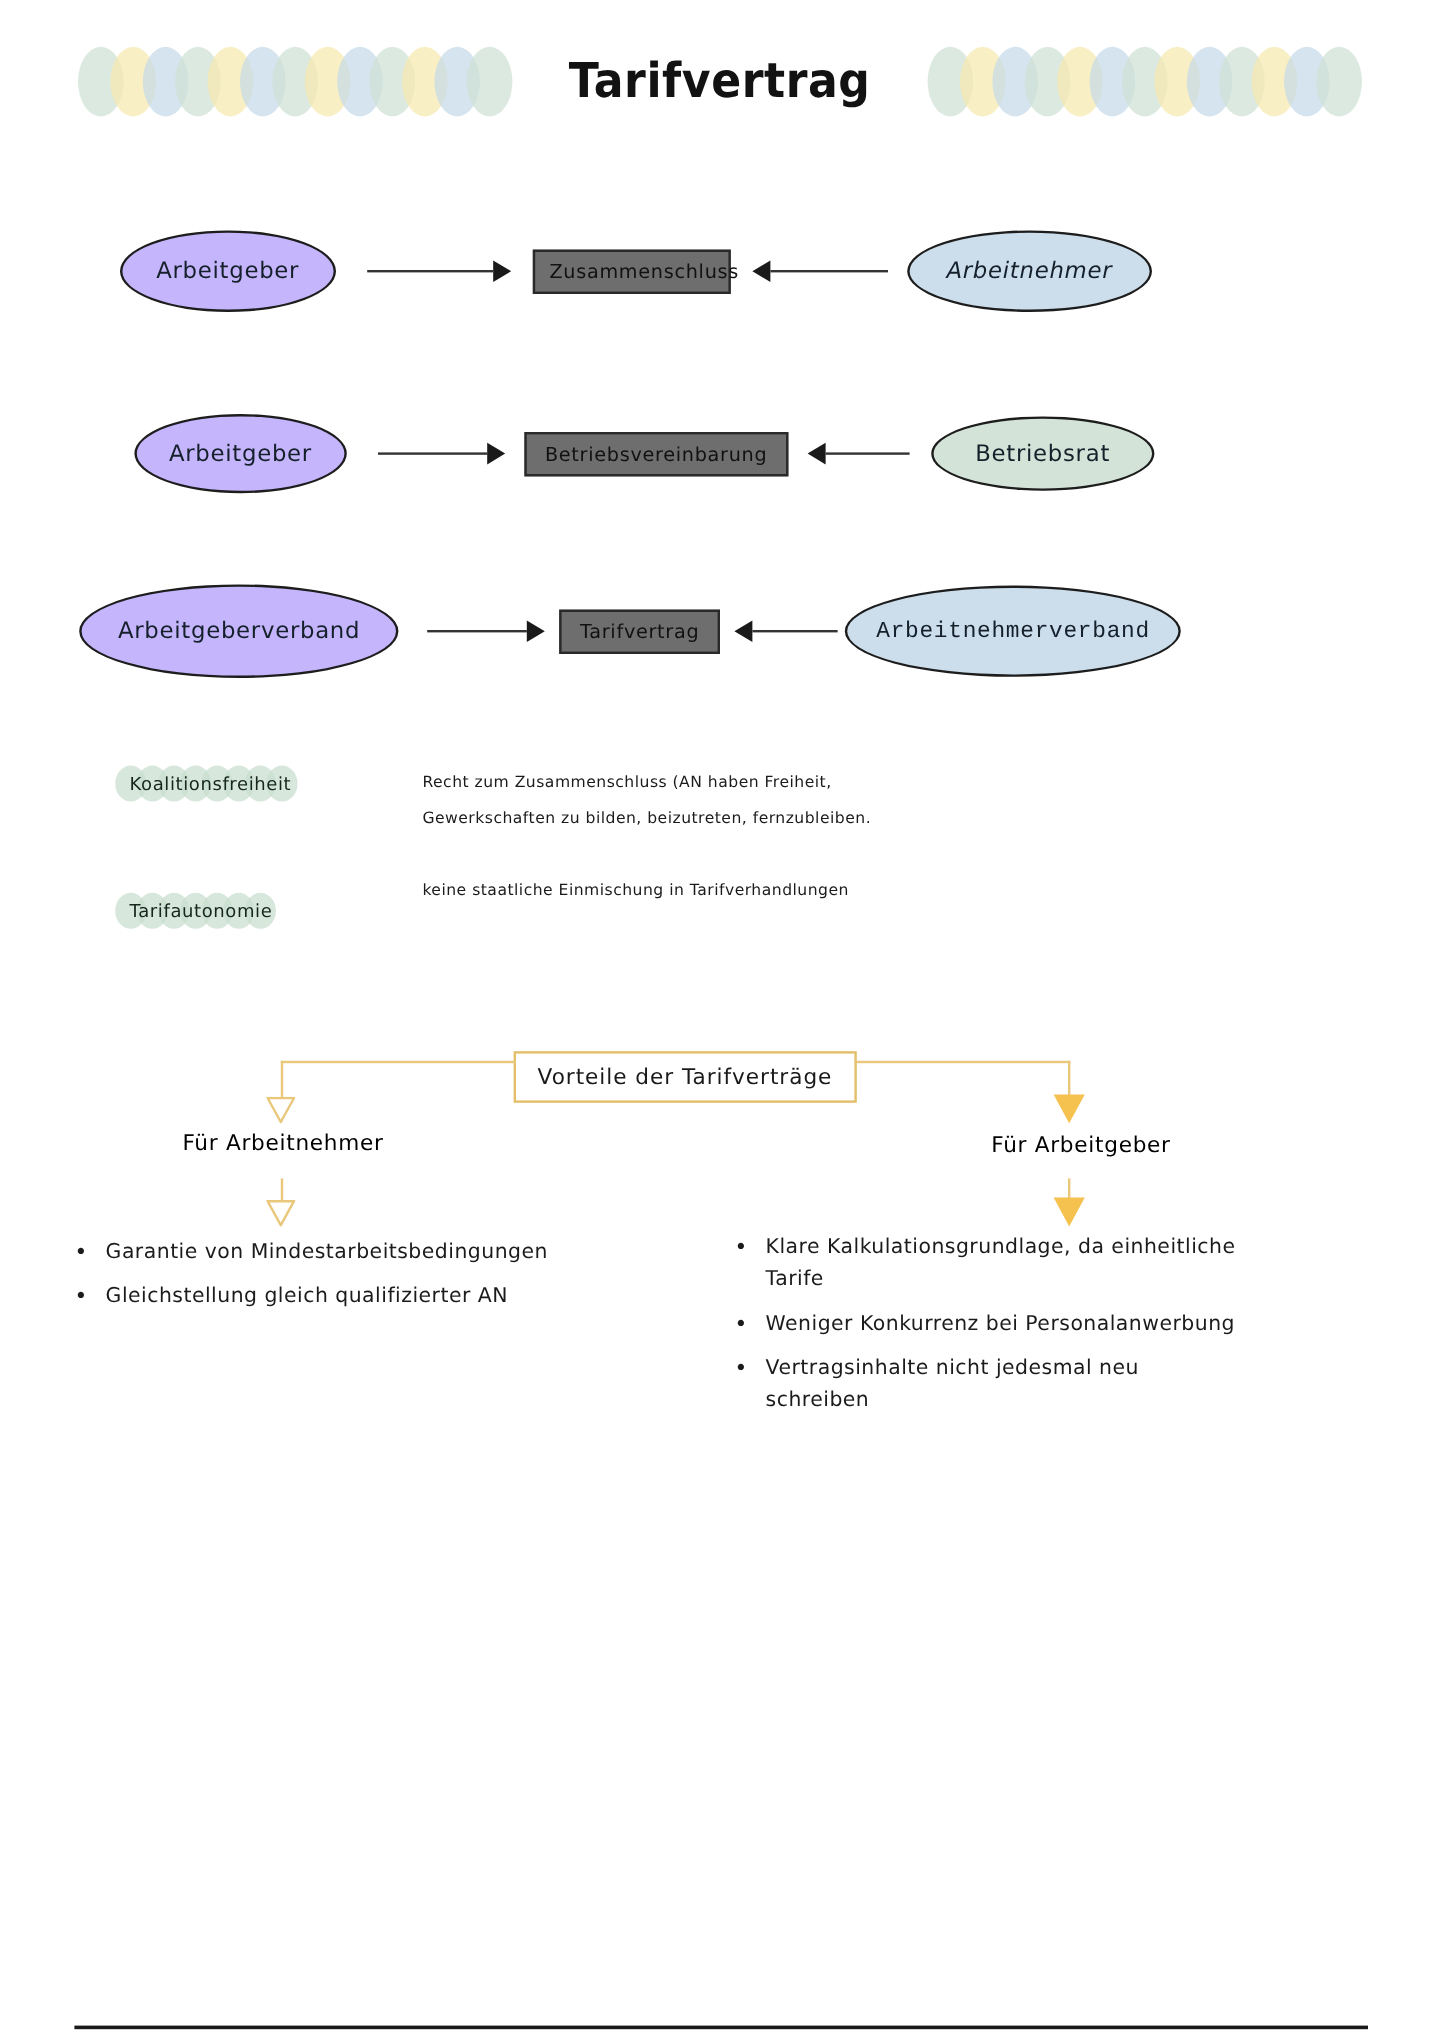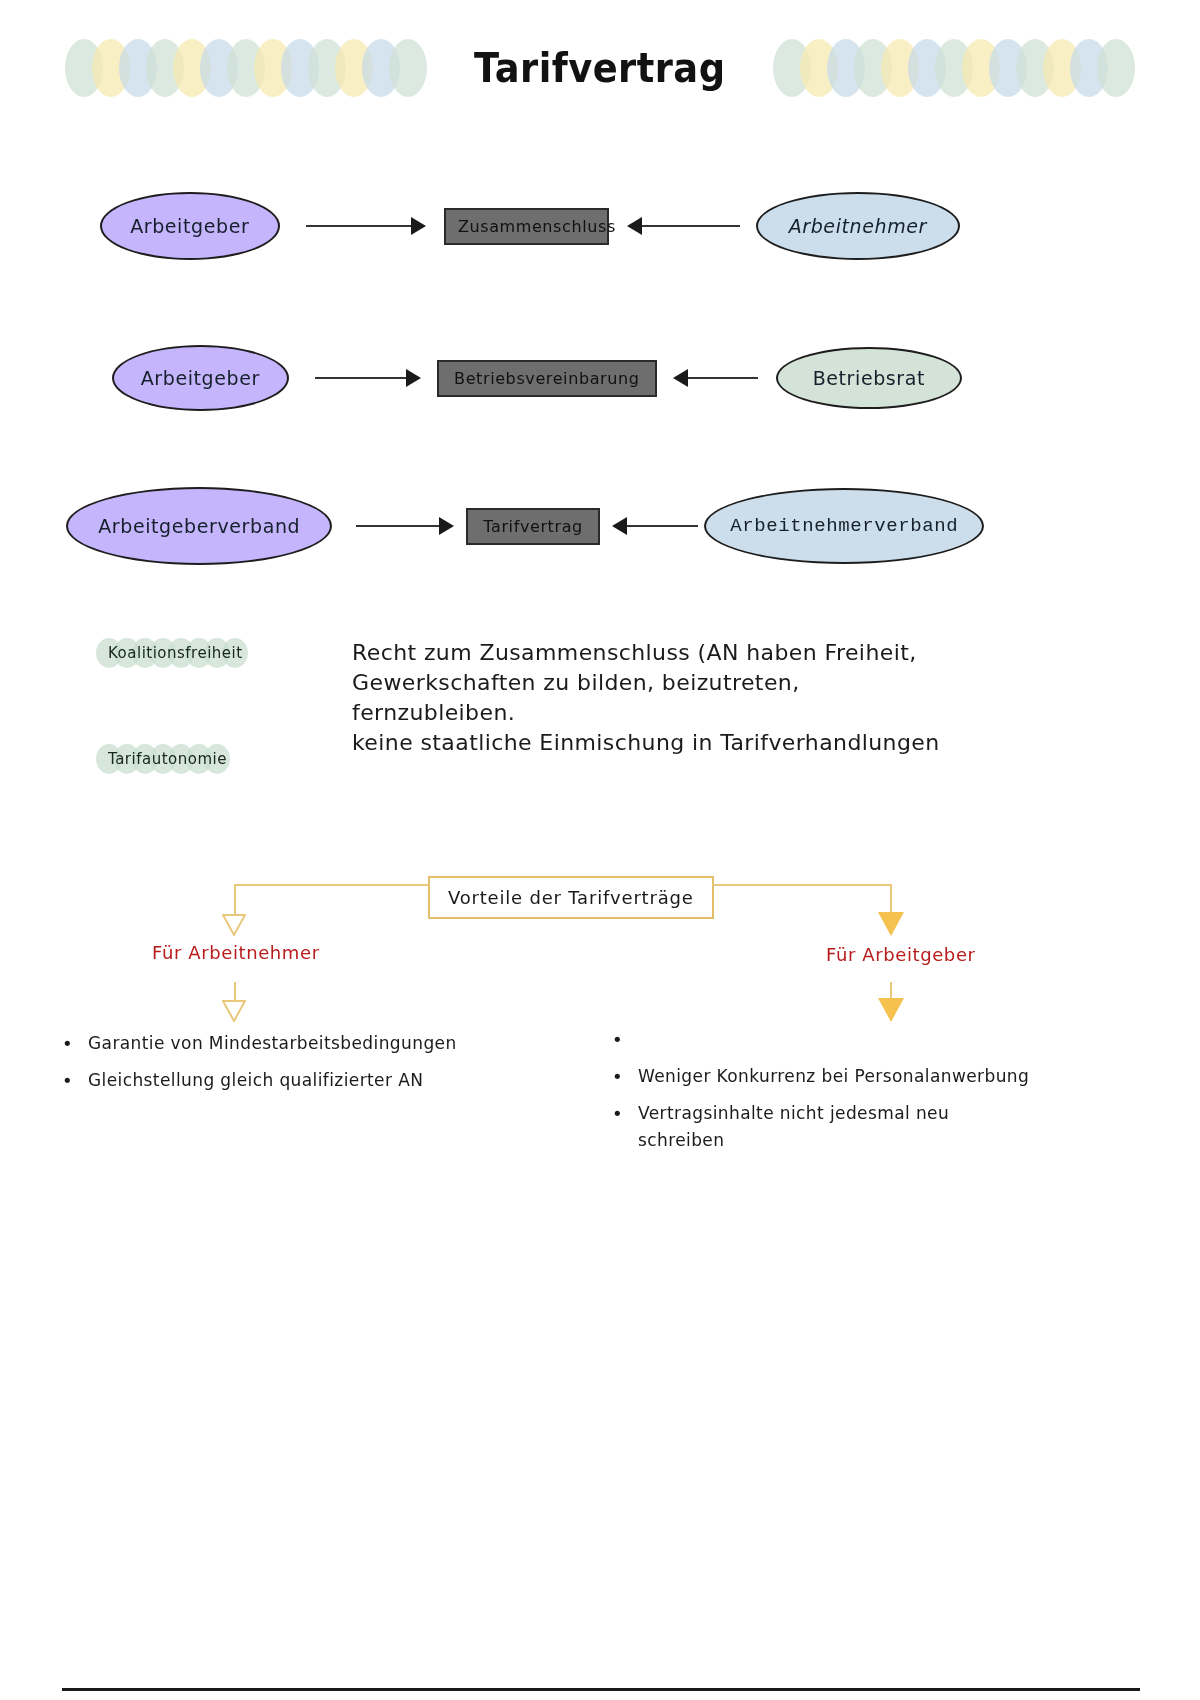--- a/index.html
+++ b/index.html
@@ -134,21 +134,21 @@
     border-radius: 50%;
     background: #cadfd0;
     opacity: 0.75;
     margin-left: -8px;
   }
   .def-term .hl i:first-child { margin-left: 0; }
   .def-term span.txt { position: relative; z-index: 1; }
 
   .def-text {
     position: absolute;
-    font-size: 22px;
+    font-size: 13px;
     line-height: 30px;
     color: #1b1b1b;
     letter-spacing: 0.4px;
     white-space: pre-line;
   }
 
   
   .adv-box {
     position: absolute;
     border: 2px solid #e3bf6a;
@@ -170,21 +170,21 @@
     position: absolute;
     width: 0; height: 0;
     border-left: 13px solid transparent;
     border-right: 13px solid transparent;
     border-top: 24px solid #f5c14f;
   }
 
   .branch-label {
     position: absolute;
     font-size: 18px;
-    color: #b91c1c;
+    color: #000000;
     letter-spacing: 0.6px;
     white-space: nowrap;
   }
 
   .bullets { position: absolute; }
   .bullet {
     display: flex;
     align-items: flex-start;
     margin-bottom: 10px;
     font-size: 17px;
@@ -355,20 +355,22 @@
         <span class="btxt">Garantie von Mindestarbeitsbedingungen</span>
       </div>
       <div class="bullet">
         <span class="dotmark">•</span>
         <span class="btxt">Gleichstellung gleich qualifizierter AN</span>
       </div>
     </div>
   <div class="bullets" style="left:612px; top:1026px; width:500px;" id="bullets-right">
       <div class="bullet">
         <span class="dotmark">•</span>
+        <span class="btxt">Klare Kalkulationsgrundlage, da einheitliche
+Tarife</span>
       </div>
       <div class="bullet">
         <span class="dotmark">•</span>
         <span class="btxt">Weniger Konkurrenz bei Personalanwerbung</span>
       </div>
       <div class="bullet">
         <span class="dotmark">•</span>
         <span class="btxt">Vertragsinhalte nicht jedesmal neu
 schreiben</span>
       </div>

